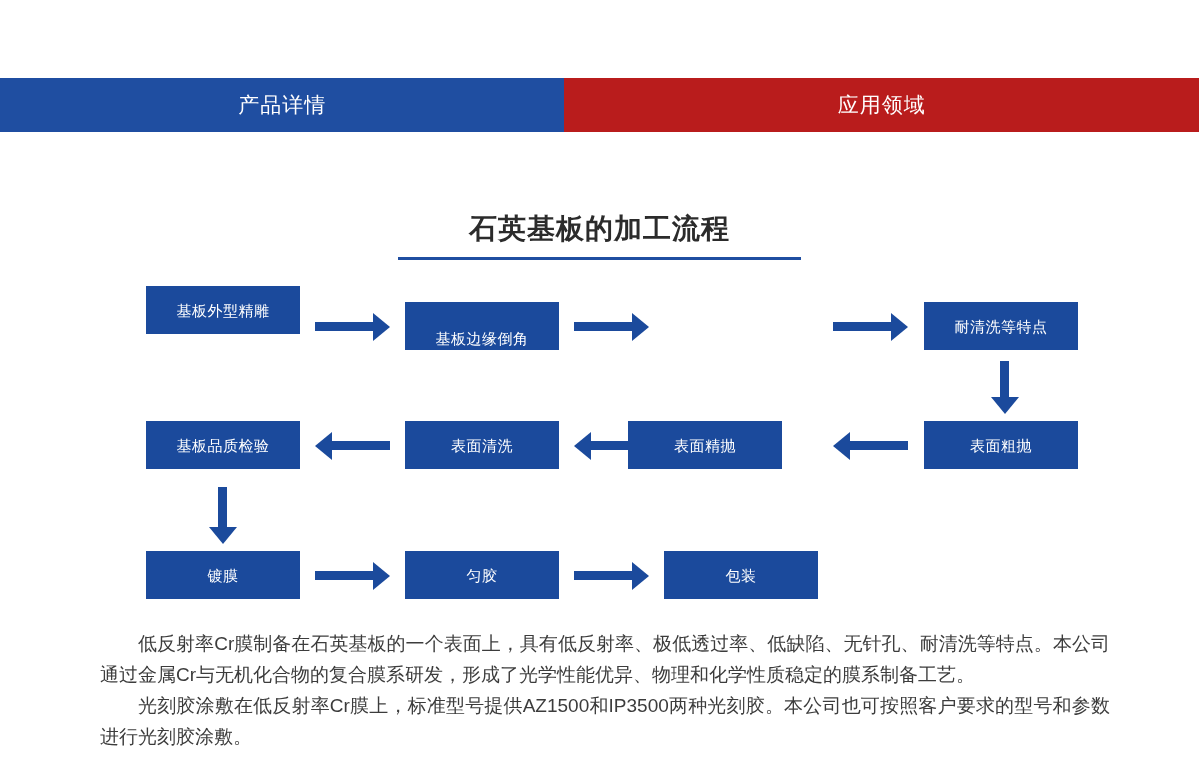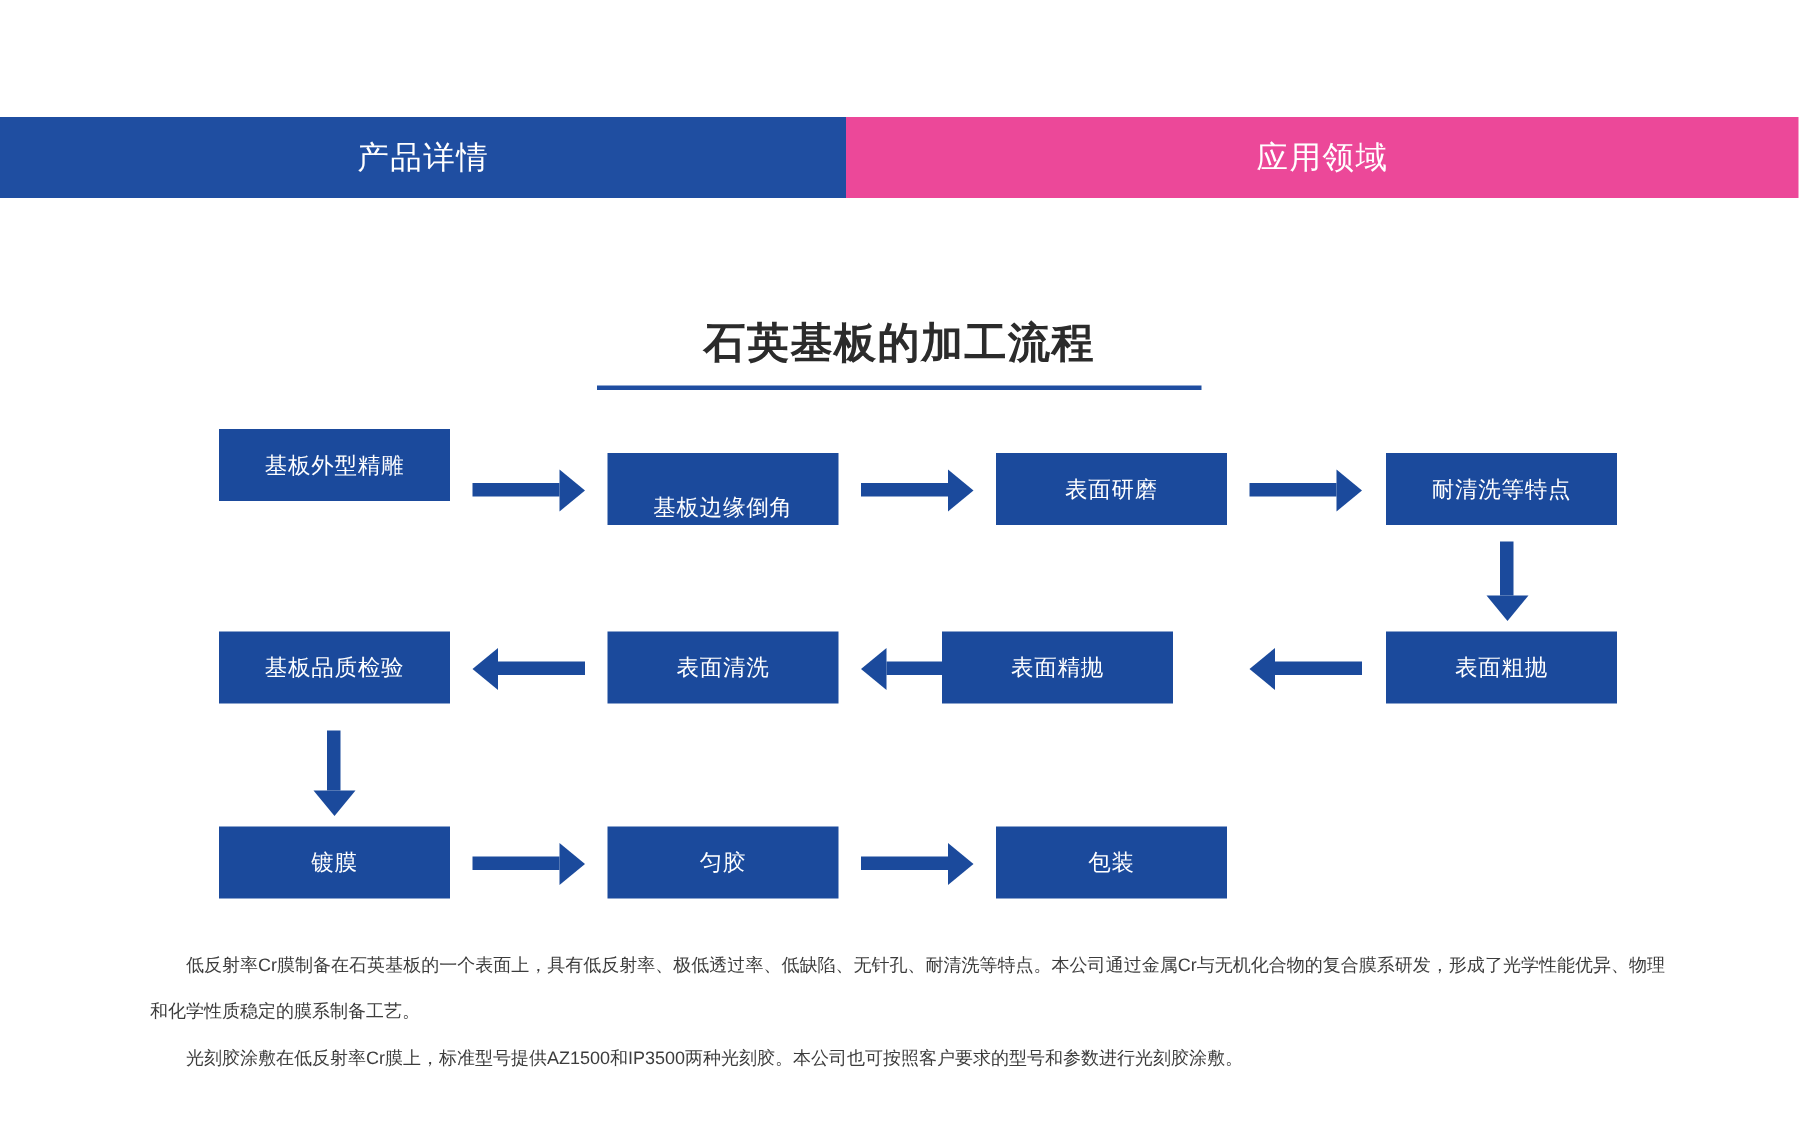--- a/index.html
+++ b/index.html
@@ -10,21 +10,21 @@
     overflow:hidden;
     position:relative;
   }
   .page{position:relative;width:1199px;height:760px;}
 
   
   .tabbar{position:absolute;left:0;top:78px;width:1199px;height:54px;display:flex;}
   .tab{height:54px;display:flex;align-items:center;justify-content:center;
        color:#ffffff;font-size:21px;letter-spacing:1px;font-weight:400;}
   .tab-primary{width:601px;background:#1f4ea1;}
-  .tab-secondary{width:676px;background:#ec4899;}
+  .tab-secondary{width:676px;background:#b91c1c;}
 
   
   .title-wrap{position:absolute;left:0;top:216px;width:1199px;text-align:center;}
   .section-title{font-size:28px;font-weight:bold;color:#2b2b2b;letter-spacing:1px;line-height:26px;}
   .title-rule{position:absolute;left:398px;top:257px;width:403px;height:3px;background:#1f4ea1;}
 
   
   .flow{position:absolute;left:0;top:0;width:1199px;height:760px;}
   .node{position:absolute;background:#1b4a9c;color:#ffffff;
         display:flex;align-items:center;justify-content:center;text-align:center;
@@ -41,21 +41,21 @@
                      border-left:17px solid #1b4a9c;top:1px;}
   .arrow-left .shaft{height:9px;top:10px;}
   .arrow-left .head{border-top:14px solid transparent;border-bottom:14px solid transparent;
                     border-right:17px solid #1b4a9c;top:1px;left:0;}
   .arrow-down .shaft{width:9px;left:10px;top:0;}
   .arrow-down .head{border-left:14px solid transparent;border-right:14px solid transparent;
                     border-top:17px solid #1b4a9c;left:1px;}
 
   
   .copy{position:absolute;left:100px;top:628px;width:1010px;
-        font-size:12px;line-height:31px;color:#3c3c3c;text-align:justify;}
+        font-size:19px;line-height:31px;color:#3c3c3c;text-align:justify;}
   .copy p{margin:0;text-indent:2em;}
 </style>
 </head>
 <body>
 
 <div class="page">
 
   <div class="tabbar">
     <div class="tab tab-primary">
       <span>产品详情</span>
@@ -82,23 +82,20 @@
 
     <div class="node two-line" style="left:405px;top:302px;width:154px;height:48px;">
       <span style="white-space:pre-line;margin-top:48px;">基板边缘倒角
 和标记加工</span>
     </div>
     <div class="arrow arrow-right" style="left:574px;top:312px;width:75px;height:30px;">
       <div class="shaft" style="width:58px;"></div>
       <div class="head" style="left:58px;"></div>
     </div>
 
-    <div class="node" style="left:664px;top:302px;width:154px;height:48px;">
-      <span>表面研磨</span>
-    </div>
     <div class="arrow arrow-right" style="left:833px;top:312px;width:75px;height:30px;">
       <div class="shaft" style="width:58px;"></div>
       <div class="head" style="left:58px;"></div>
     </div>
 
     <div class="node" style="left:924px;top:302px;width:154px;height:48px;">
       <span>耐清洗等特点</span>
     </div>
 
     <div class="arrow arrow-down" style="left:990px;top:361px;width:30px;height:50px;">

